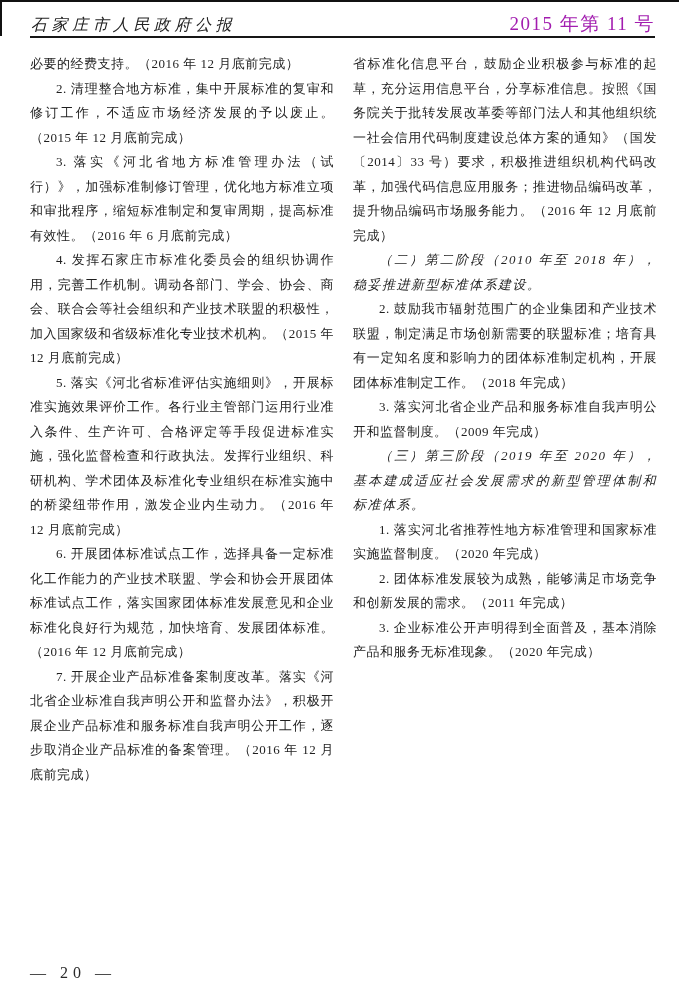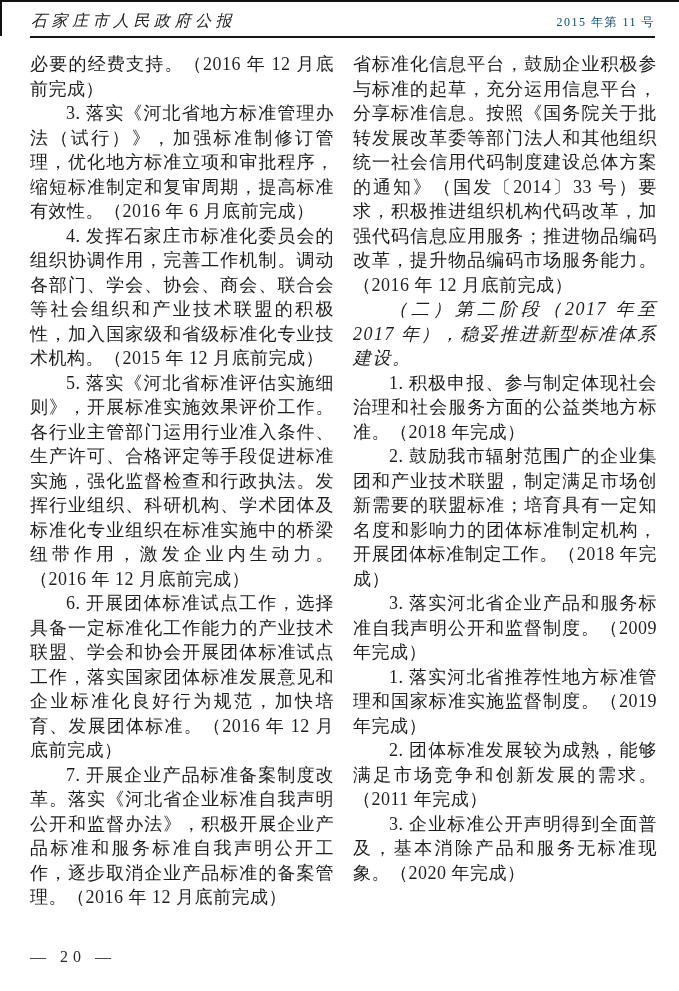--- a/index.html
+++ b/index.html
@@ -39,23 +39,23 @@
     justify-content: space-between;
     align-items: baseline;
   }
   .pub-title {
     font-size: 16px;
     font-style: italic;
     letter-spacing: 4.5px;
     color: #222;
   }
   .issue-label {
-    font-size: 12px;
+    font-size: 19px;
     letter-spacing: 1.5px;
-    color: #0c4a6e;
+    color: #a21caf;
   }
   .header-rule {
     position: absolute;
     top: 36px;
     left: 30px;
     width: 625px;
     height: 2px;
     background: #161616;
   }
   .content {
@@ -64,37 +64,37 @@
     left: 30px;
     width: 627px;
     display: flex;
     gap: 19px;
   }
   .col {
     width: 304px;
   }
   .para {
     margin: 0;
-    font-size: 18px;
+    font-size: 13px;
     line-height: 24.5px;
     text-align: justify;
     text-justify: inter-ideograph;
     letter-spacing: 0.5px;
   }
   .para.indent {
     text-indent: 2em;
   }
   .para.kai {
     font-style: italic;
     letter-spacing: 1.5px;
   }
   .footer {
     position: absolute;
     left: 30px;
-    bottom: 25px;
+    bottom: 9px;
     font-size: 16px;
     letter-spacing: 5px;
     color: #2a2a2a;
   }
 </style>
 </head>
 <body>
 
 <div class="page">
   <div class="scan-line-top"></div>
@@ -103,32 +103,33 @@
   <div class="header">
     <span class="pub-title">石家庄市人民政府公报</span>
     <span class="issue-label">2015 年第 11 号</span>
   </div>
 
   <div class="header-rule"></div>
 
   <div class="content">
     <div class="col">
         <p class="para">必要的经费支持。（2016 年 12 月底前完成）</p>
+        <p class="para indent">2. 清理整合地方标准，集中开展标准的复审和修订工作，不适应市场经济发展的予以废止。（2015 年 12 月底前完成）</p>
         <p class="para indent">3. 落实《河北省地方标准管理办法（试行）》，加强标准制修订管理，优化地方标准立项和审批程序，缩短标准制定和复审周期，提高标准有效性。（2016 年 6 月底前完成）</p>
         <p class="para indent">4. 发挥石家庄市标准化委员会的组织协调作用，完善工作机制。调动各部门、学会、协会、商会、联合会等社会组织和产业技术联盟的积极性，加入国家级和省级标准化专业技术机构。（2015 年 12 月底前完成）</p>
         <p class="para indent">5. 落实《河北省标准评估实施细则》，开展标准实施效果评价工作。各行业主管部门运用行业准入条件、生产许可、合格评定等手段促进标准实施，强化监督检查和行政执法。发挥行业组织、科研机构、学术团体及标准化专业组织在标准实施中的桥梁纽带作用，激发企业内生动力。（2016 年 12 月底前完成）</p>
         <p class="para indent">6. 开展团体标准试点工作，选择具备一定标准化工作能力的产业技术联盟、学会和协会开展团体标准试点工作，落实国家团体标准发展意见和企业标准化良好行为规范，加快培育、发展团体标准。（2016 年 12 月底前完成）</p>
         <p class="para indent">7. 开展企业产品标准备案制度改革。落实《河北省企业标准自我声明公开和监督办法》，积极开展企业产品标准和服务标准自我声明公开工作，逐步取消企业产品标准的备案管理。（2016 年 12 月底前完成）</p>
       </div>
     <div class="col">
         <p class="para">省标准化信息平台，鼓励企业积极参与标准的起草，充分运用信息平台，分享标准信息。按照《国务院关于批转发展改革委等部门法人和其他组织统一社会信用代码制度建设总体方案的通知》（国发〔2014〕33 号）要求，积极推进组织机构代码改革，加强代码信息应用服务；推进物品编码改革，提升物品编码市场服务能力。（2016 年 12 月底前完成）</p>
-        <p class="para indent kai">（二）第二阶段（2017 年至 2017 年），稳妥推进新型标准体系建设。</p>
-        <p class="para indent">1. 积极申报、参与制定体现社会治理和社会服务方面的公益类地方标准。（2018 年完成）</p>
+        <p class="para indent kai">（二）第二阶段（2010 年至 2018 年），稳妥推进新型标准体系建设。</p>
         <p class="para indent">2. 鼓励我市辐射范围广的企业集团和产业技术联盟，制定满足市场创新需要的联盟标准；培育具有一定知名度和影响力的团体标准制定机构，开展团体标准制定工作。（2018 年完成）</p>
         <p class="para indent">3. 落实河北省企业产品和服务标准自我声明公开和监督制度。（2009 年完成）</p>
-        <p class="para indent">1. 落实河北省推荐性地方标准管理和国家标准实施监督制度。（2019 年完成）</p>
+        <p class="para indent kai">（三）第三阶段（2019 年至 2020 年），基本建成适应社会发展需求的新型管理体制和标准体系。</p>
+        <p class="para indent">1. 落实河北省推荐性地方标准管理和国家标准实施监督制度。（2020 年完成）</p>
         <p class="para indent">2. 团体标准发展较为成熟，能够满足市场竞争和创新发展的需求。（2011 年完成）</p>
         <p class="para indent">3. 企业标准公开声明得到全面普及，基本消除产品和服务无标准现象。（2020 年完成）</p>
       </div>
   </div>
 
   <div class="footer">— 20 —</div>
 </div>
 
 </body></html>

